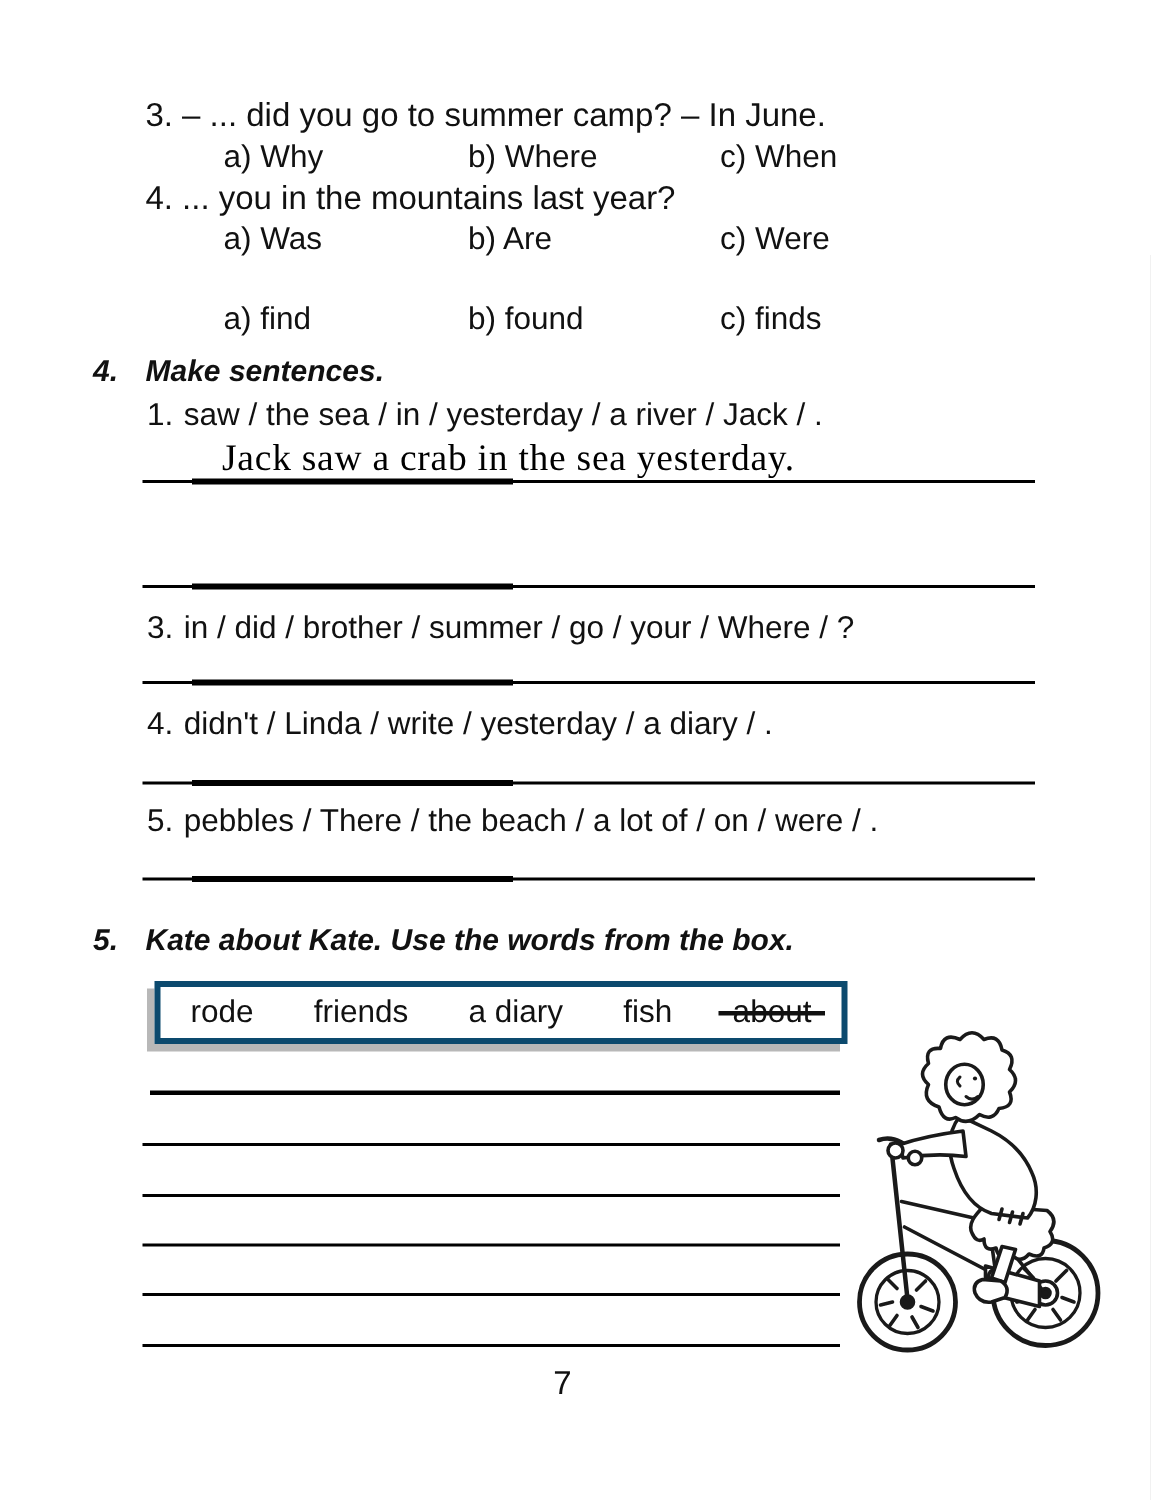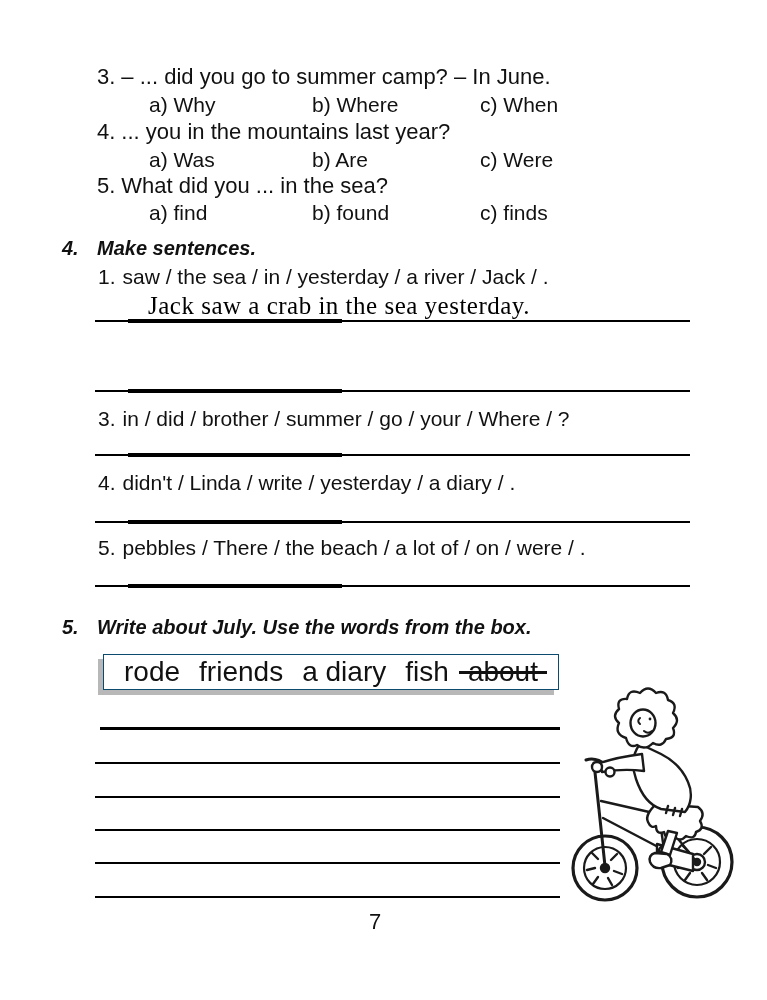--- a/index.html
+++ b/index.html
@@ -19,24 +19,24 @@
   .sec-title{position:absolute;left:97px;font-size:20px;font-weight:700;font-style:italic;line-height:24px;white-space:nowrap;}
   
   .item{position:absolute;left:98px;font-size:21px;line-height:26px;white-space:nowrap;}
   .item .num{margin-right:7px;}
   .ans-line{position:absolute;left:95px;width:595px;height:2px;background:#000;}
   .ans-line .thick{position:absolute;left:5.5%;width:36%;top:-1px;height:4px;background:#000;}
   .hand{position:absolute;font-family:cursive;font-size:25px;line-height:28px;color:#000000;white-space:nowrap;letter-spacing:.5px;}
   
   .word-box{
     position:absolute;left:103px;top:654px;width:414px;height:34px;
-    border:1px solid #0c4a6e;background:#fff;
+    border:4px solid #0c4a6e;background:#fff;
     box-shadow:-5px 5px 0 0 #b8b8b8;
     display:flex;align-items:center;justify-content:space-between;
-    padding:0 20px;font-size:28px;
+    padding:0 20px;font-size:21px;
   }
   .word{position:relative;white-space:nowrap;}
   .word.struck::after{
     content:"";position:absolute;left:-9px;right:-9px;top:50%;
     height:3px;margin-top:-1px;background:#111;
   }
   .underline-line{position:absolute;height:2.5px;background:#000;}
   
   .write-line{position:absolute;left:95px;width:465px;height:2px;background:#000;}
   
@@ -60,23 +60,20 @@
 
   <div class="q-row" style="top:119px">
     <span class="num">4.</span><span>... you in the mountains last year?</span>
   </div>
   <div class="opt-row" style="top:147px">
     <span class="opt c1">a) Was</span>
     <span class="opt c2">b) Are</span>
     <span class="opt c3">c) Were</span>
   </div>
 
-  <div class="q-row" style="top:173px">
-    <span class="num">5.</span><span>What did you ... in the sea?</span>
-  </div>
   <div class="opt-row" style="top:200px">
     <span class="opt c1">a) find</span>
     <span class="opt c2">b) found</span>
     <span class="opt c3">c) finds</span>
   </div>
 
   <div class="sec-num" style="top:236px">4.</div>
   <div class="sec-title" style="top:236px">Make sentences.</div>
 
   <div class="item" style="top:264px">
@@ -106,21 +103,21 @@
     </div>
 
   <div class="item" style="top:535px">
     <span class="num">5.</span><span>pebbles / There / the beach / a lot of / on / were / .</span>
   </div>
   <div class="ans-line" style="top:585px">
       <span class="thick"></span>
     </div>
 
   <div class="sec-num" style="top:615px">5.</div>
-  <div class="sec-title" style="top:615px">Write about July. Use the words from the box.</div>
+  <div class="sec-title" style="top:615px">Kate about Kate. Use the words from the box.</div>
 
   <div class="word-box">
     <span class="word">rode</span>
     <span class="word">friends</span>
     <span class="word">a diary</span>
     <span class="word">fish</span>
     <span class="word struck">about</span>
   </div>
 
   <div class="underline-line" style="left:100px;top:727px;width:460px"></div>

